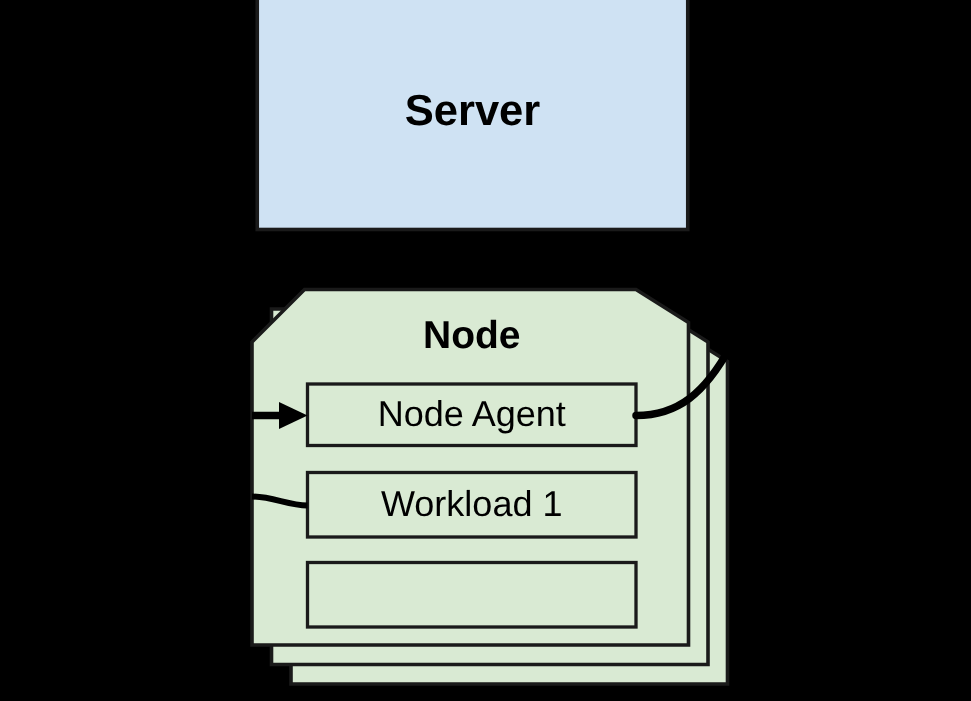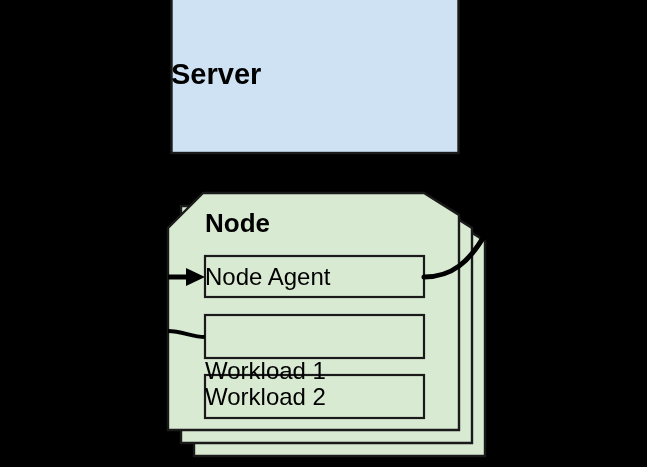--- a/index.html
+++ b/index.html
@@ -24,20 +24,21 @@
     top: 0;
     width: 647px;
     height: 467px;
     display: block;
   }
   .label {
     position: absolute;
     margin: 0;
     padding: 0;
     color: #000000;
+    text-align: center;
     white-space: nowrap;
     pointer-events: none;
     line-height: 1;
   }
   .label-server {
     left: 171px;
     top: 60px;
     width: 288px;
     font-size: 29px;
     font-weight: bold;
@@ -55,21 +56,20 @@
   }
   .label-node-agent {
     left: 205px;
     top: 265px;
     width: 219px;
   }
   .label-workload-1 {
     left: 205px;
     top: 325px;
     width: 219px;
-    margin-top: 34px;
   }
   .label-workload-2 {
     left: 205px;
     top: 385px;
     width: 219px;
   }
 </style>
 </head>
 <body>
 
@@ -123,15 +123,14 @@
   </svg>
 
   <div class="label label-server">Server</div>
 
   <div class="label label-box label-node-agent">Node Agent</div>
 
   <div class="label label-node">Node</div>
 
   <div class="label label-box label-workload-1">Workload 1</div>
 
-  <div class="label label-box label-workload-2">Workload 2</div>
 
 </div>
 
 </body></html>

